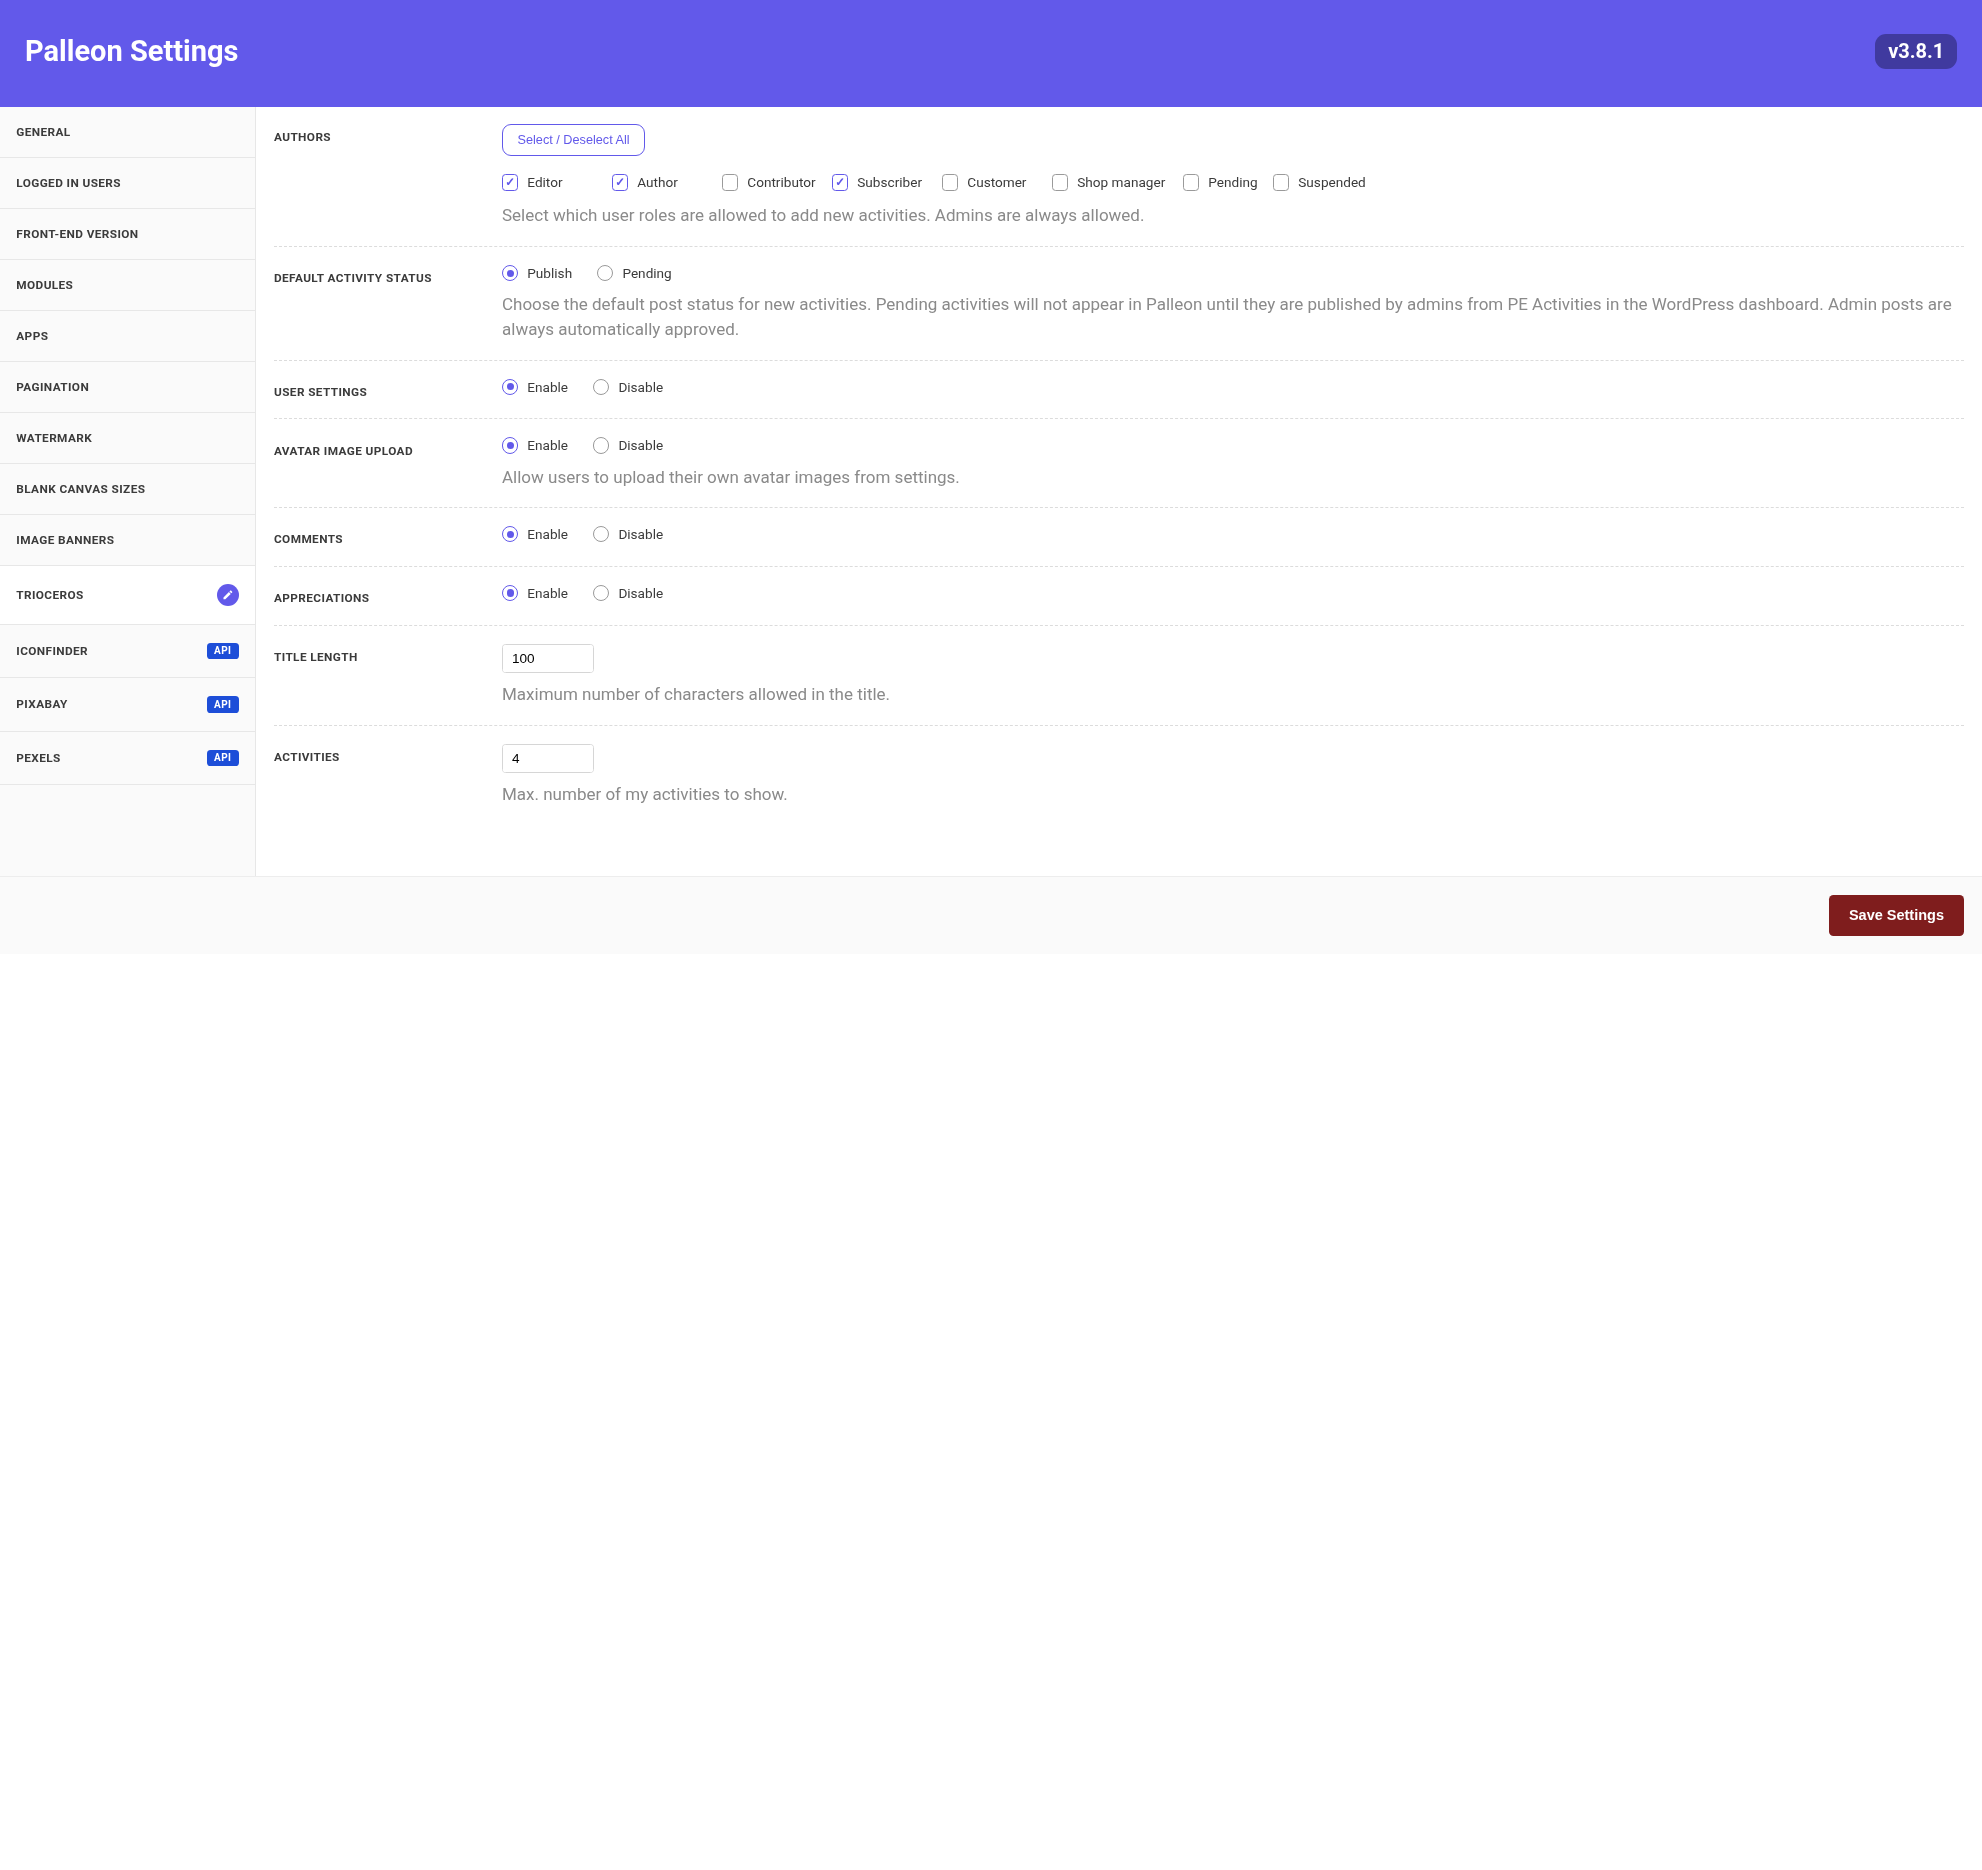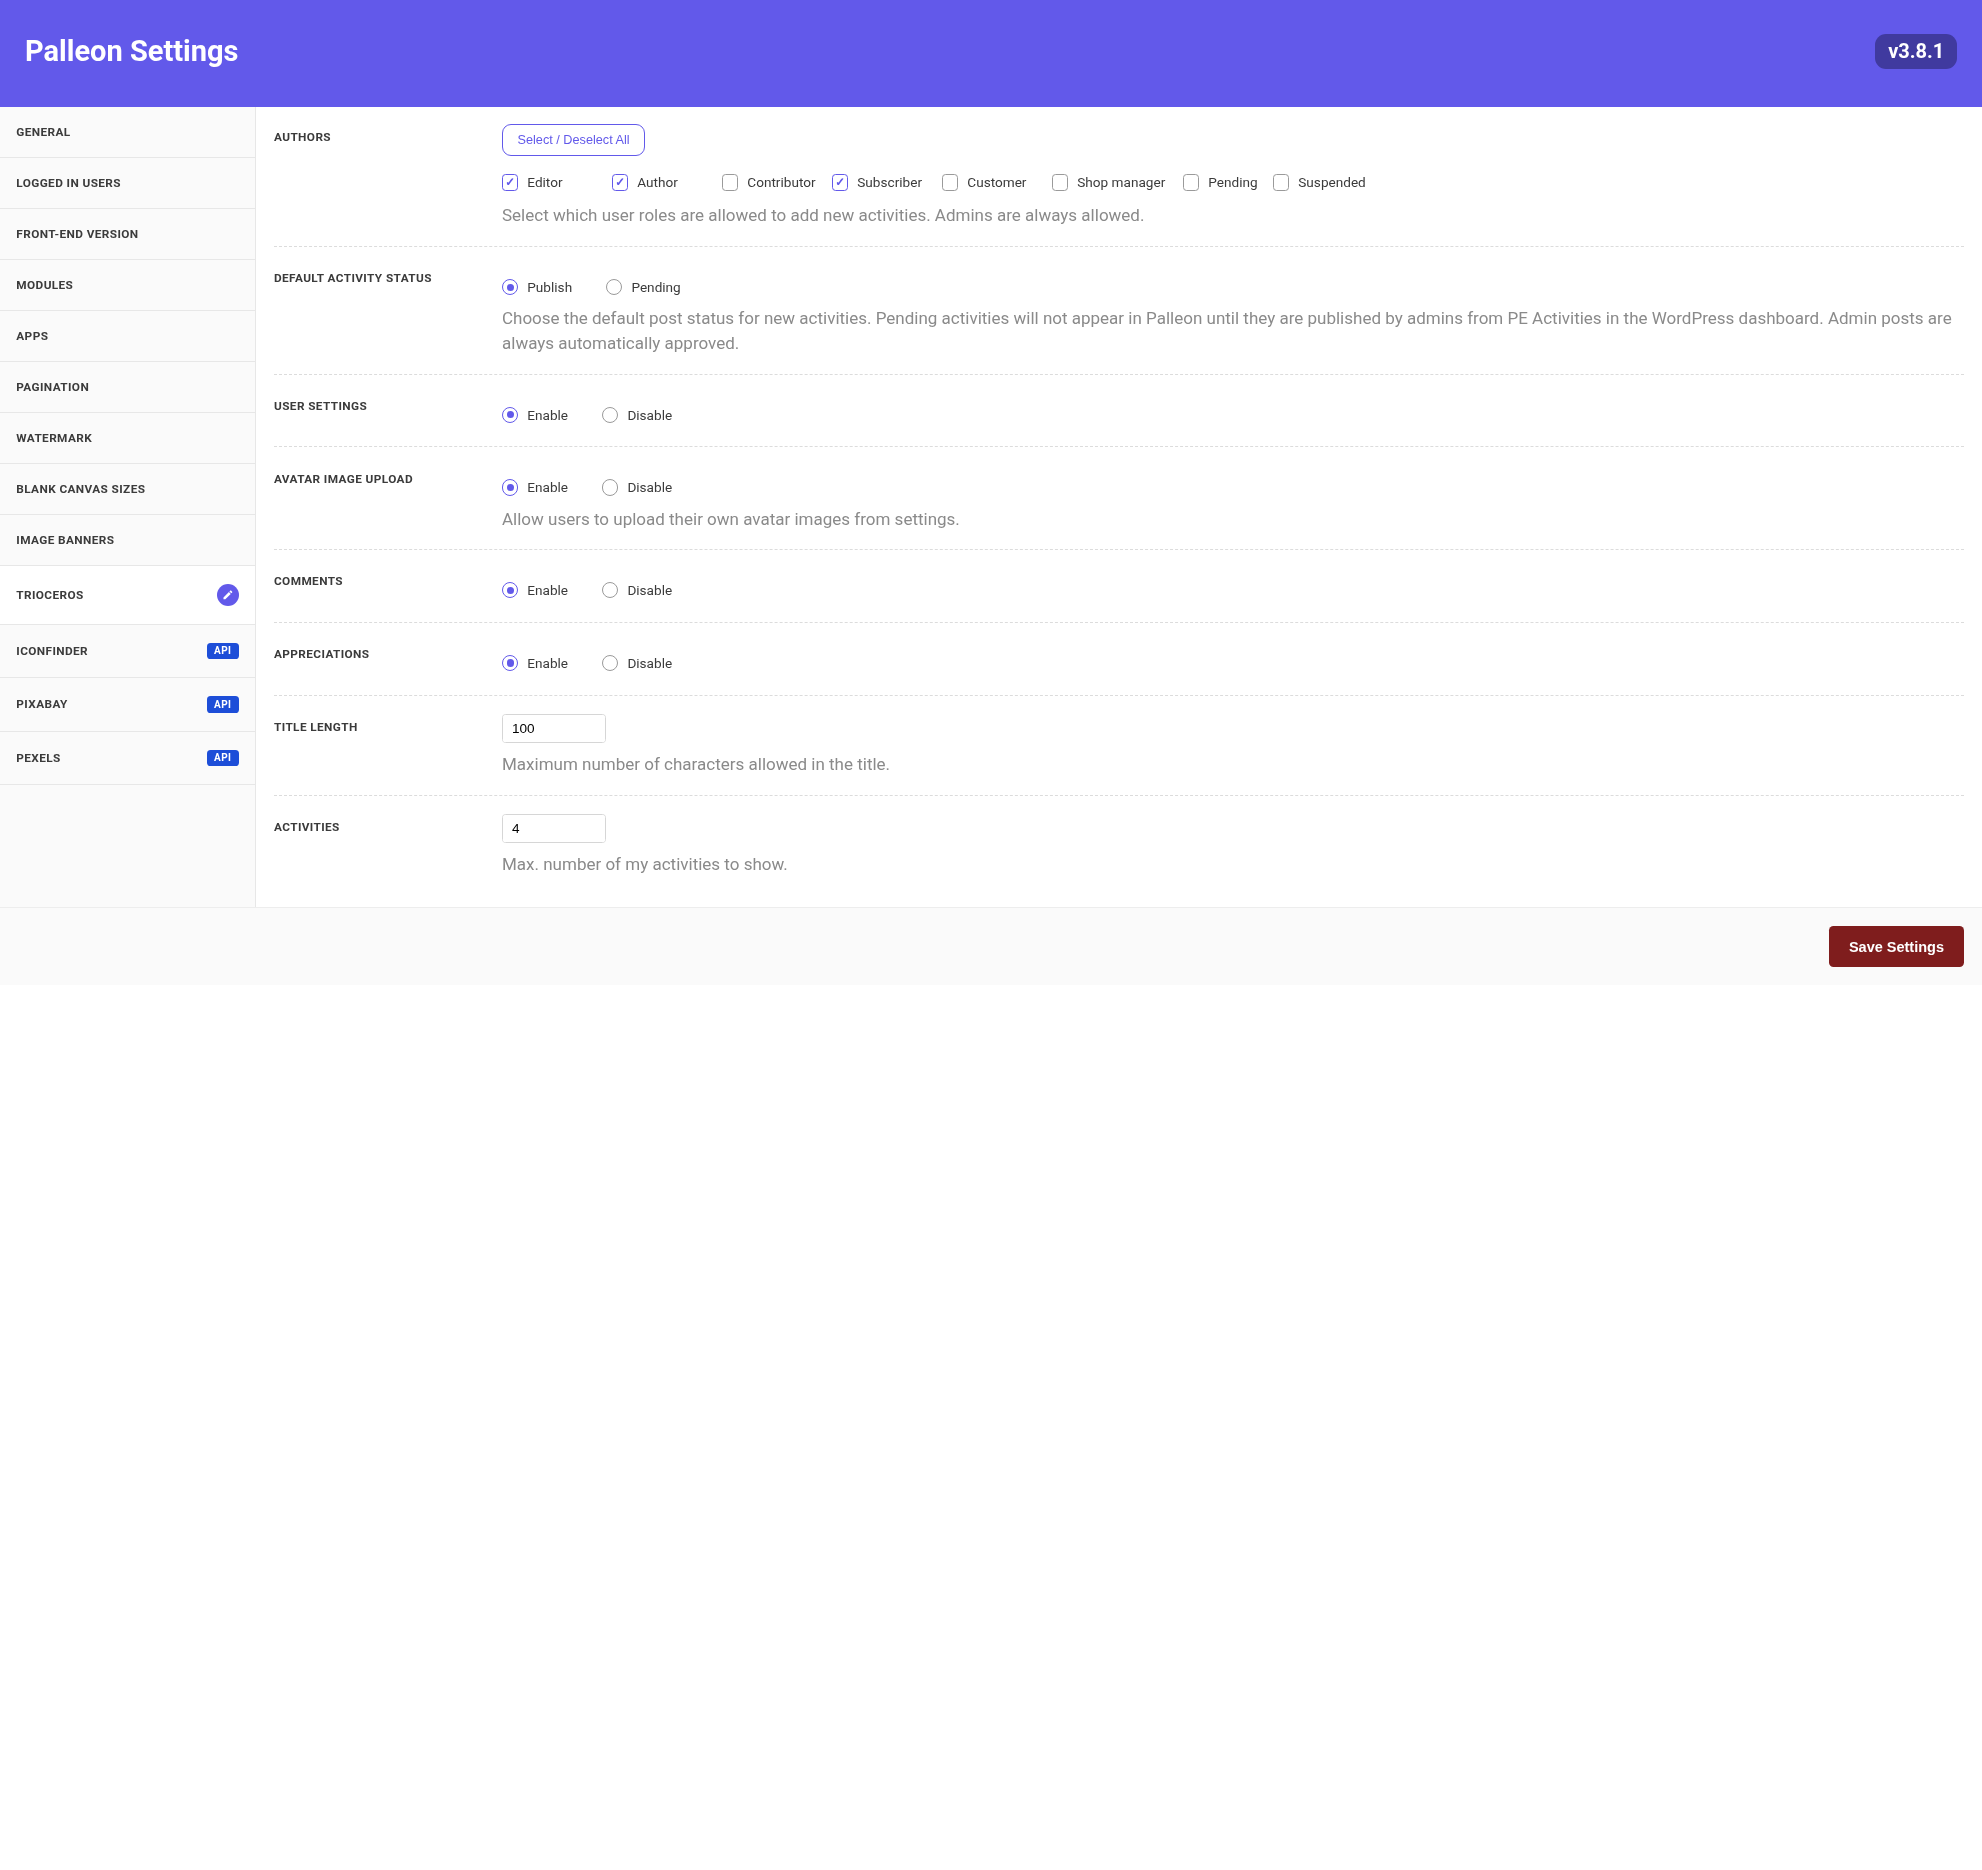--- a/index.html
+++ b/index.html
@@ -157,24 +157,23 @@
       font-size: 13.6px;
       color: #3b3b3b;
     }
     .help-text {
       font-size: 17px;
       color: #8a8a8a;
       line-height: 1.45;
     }
     .radio-group {
       display: flex;
-      gap: 34px;
+      gap: 25px;
       align-items: center;
       margin-bottom: 5.4px;
-      margin-top: 14px;
     }
     .radio-group.mb {
       margin-bottom: 11px;
     }
     .radio-item {
       display: flex;
       align-items: center;
       gap: 9px;
       cursor: pointer;
     }
@@ -197,21 +196,21 @@
       height: 7.2px;
       background: #6259ea;
       border-radius: 50%;
     }
     .radio-label {
       font-size: 13.6px;
       color: #3b3b3b;
     }
     .number-input-wrap {
       display: flex;
-      width: 104px;
+      width: 92px;
       border: 0.9px solid #d6d6d6;
       border-radius: 3.6px;
       overflow: hidden;
       margin-bottom: 9px;
     }
     .number-input {
       flex: 1;
       padding: 6.3px 9px;
       font-size: 13.6px;
       border: none;

